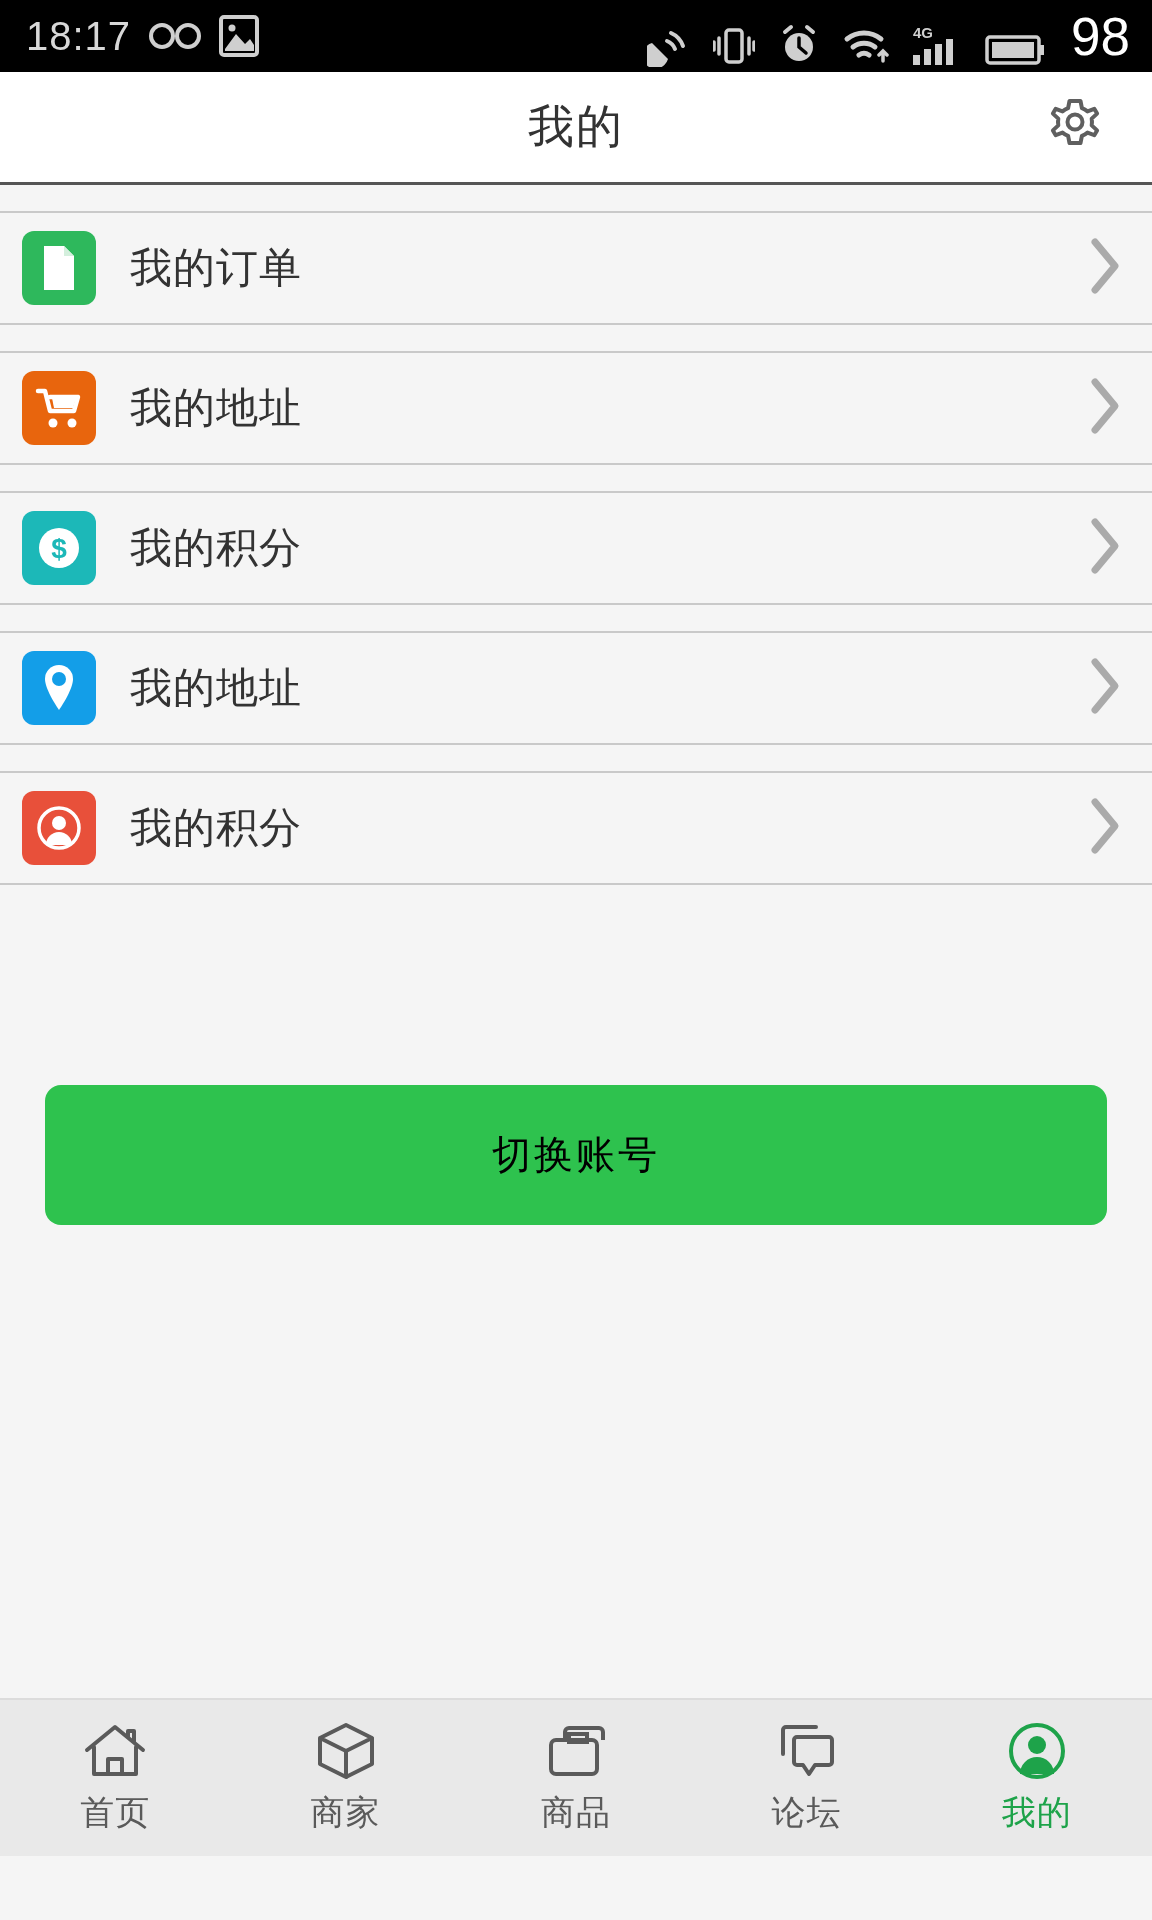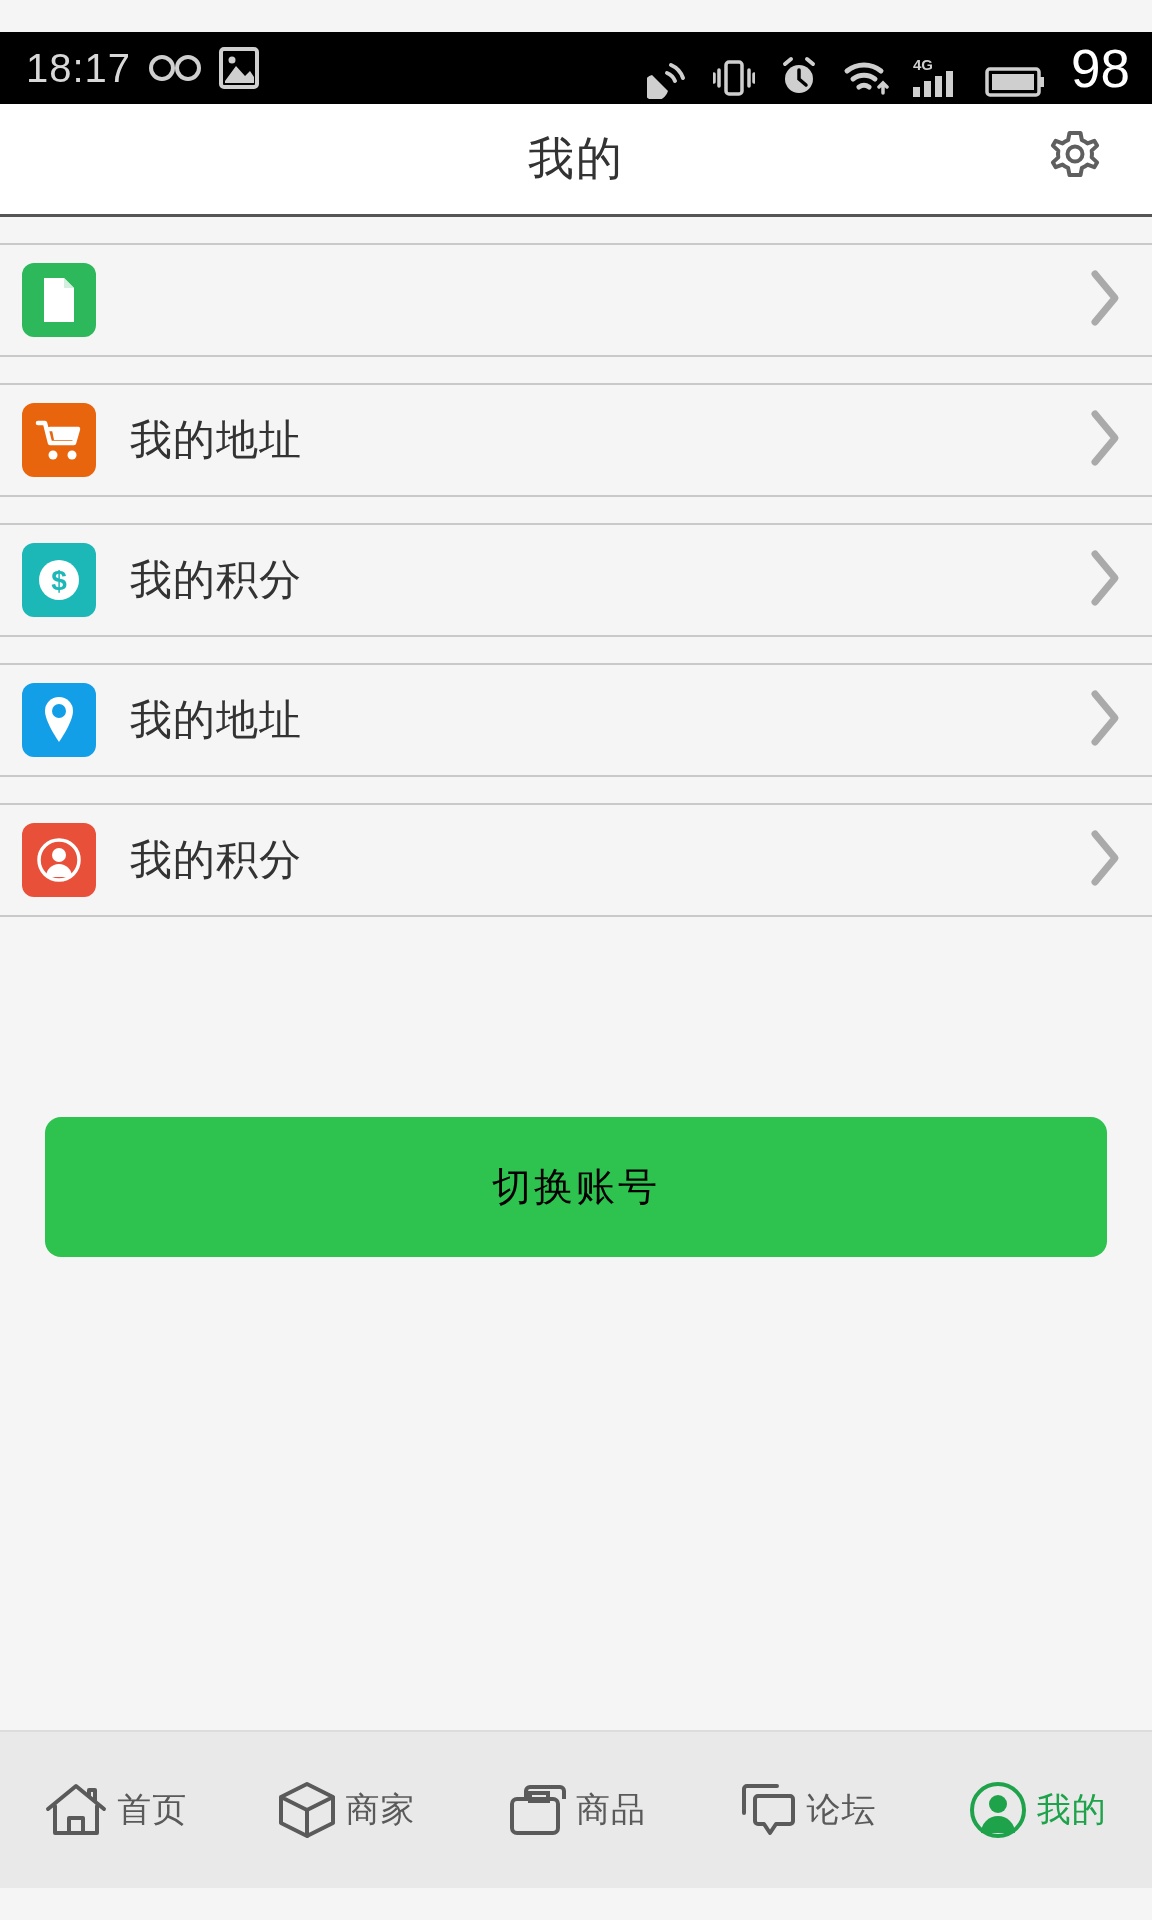--- a/index.html
+++ b/index.html
@@ -2,21 +2,21 @@
 <html><head>
 <meta charset="utf-8">
 <style>
   * { margin:0; padding:0; box-sizing:border-box; }
   html, body {
     width:1152px; height:1920px;
     background:#f5f5f5;
     font-family:"Liberation Sans","DejaVu Sans",sans-serif;
     overflow:hidden;
   }
-  #app { position:relative; width:1152px; height:1856px; display:flex; flex-direction:column;margin-top:32px; }
+  #app { position:relative; width:1152px; height:1856px; display:flex; flex-direction:column; }
 
   
   .statusbar {
     height:72px; background:#000; color:#cfcfcf;
     display:flex; align-items:center; justify-content:space-between;
     padding:0 22px 0 26px; flex:0 0 72px;
   }
   .sb-left  { display:flex; align-items:center; gap:16px; }
   .sb-right { display:flex; align-items:flex-end; gap:22px; }
   .sb-time  { font-size:40px; letter-spacing:1px; color:#d8d8d8; font-weight:400; }
@@ -66,21 +66,21 @@
     display:flex; align-items:center; justify-content:center;
     cursor:pointer;
   }
 
   
   .tabbar {
     height:158px; background:#e9e9e9; border-top:2px solid #dcdcdc;
     display:flex; flex:0 0 158px;
   }
   .tab {
-    flex:1 1 0; display:flex; flex-direction:row;
+    flex:1 1 0; display:flex; flex-direction:column;
     align-items:center; justify-content:center; gap:8px;
   }
   .tab-label { font-size:34px; color:#5a5a5a; letter-spacing:1px; }
   .tab.active .tab-label { color:#1ea34a; }
 </style>
 </head>
 <body>
 
 <div id="app">
 
@@ -153,20 +153,21 @@
 
   <div class="list">
 
     <div class="row">
       <span class="row-icon" style="background:#2eb85c">
         <svg width="42" height="48" viewBox="0 0 42 48">
           <path d="M6 2 h20 l10 10 v34 h-30 Z" fill="#ffffff"></path>
           <path d="M26 2 v10 h10 Z" fill="#d4efdd"></path>
         </svg>
       </span>
+      <span class="row-label">我的订单</span>
       <span class="row-chevron">
         <svg width="34" height="60" viewBox="0 0 34 60">
             <path d="M7 6 L27 30 L7 54" fill="none" stroke="#aaaaaa" stroke-width="7" stroke-linecap="round" stroke-linejoin="round"></path>
           </svg>
       </span>
     </div>
     <div class="sep-light"></div>
     <div class="row-gap"></div>
     <div class="sep-light"></div>
 

